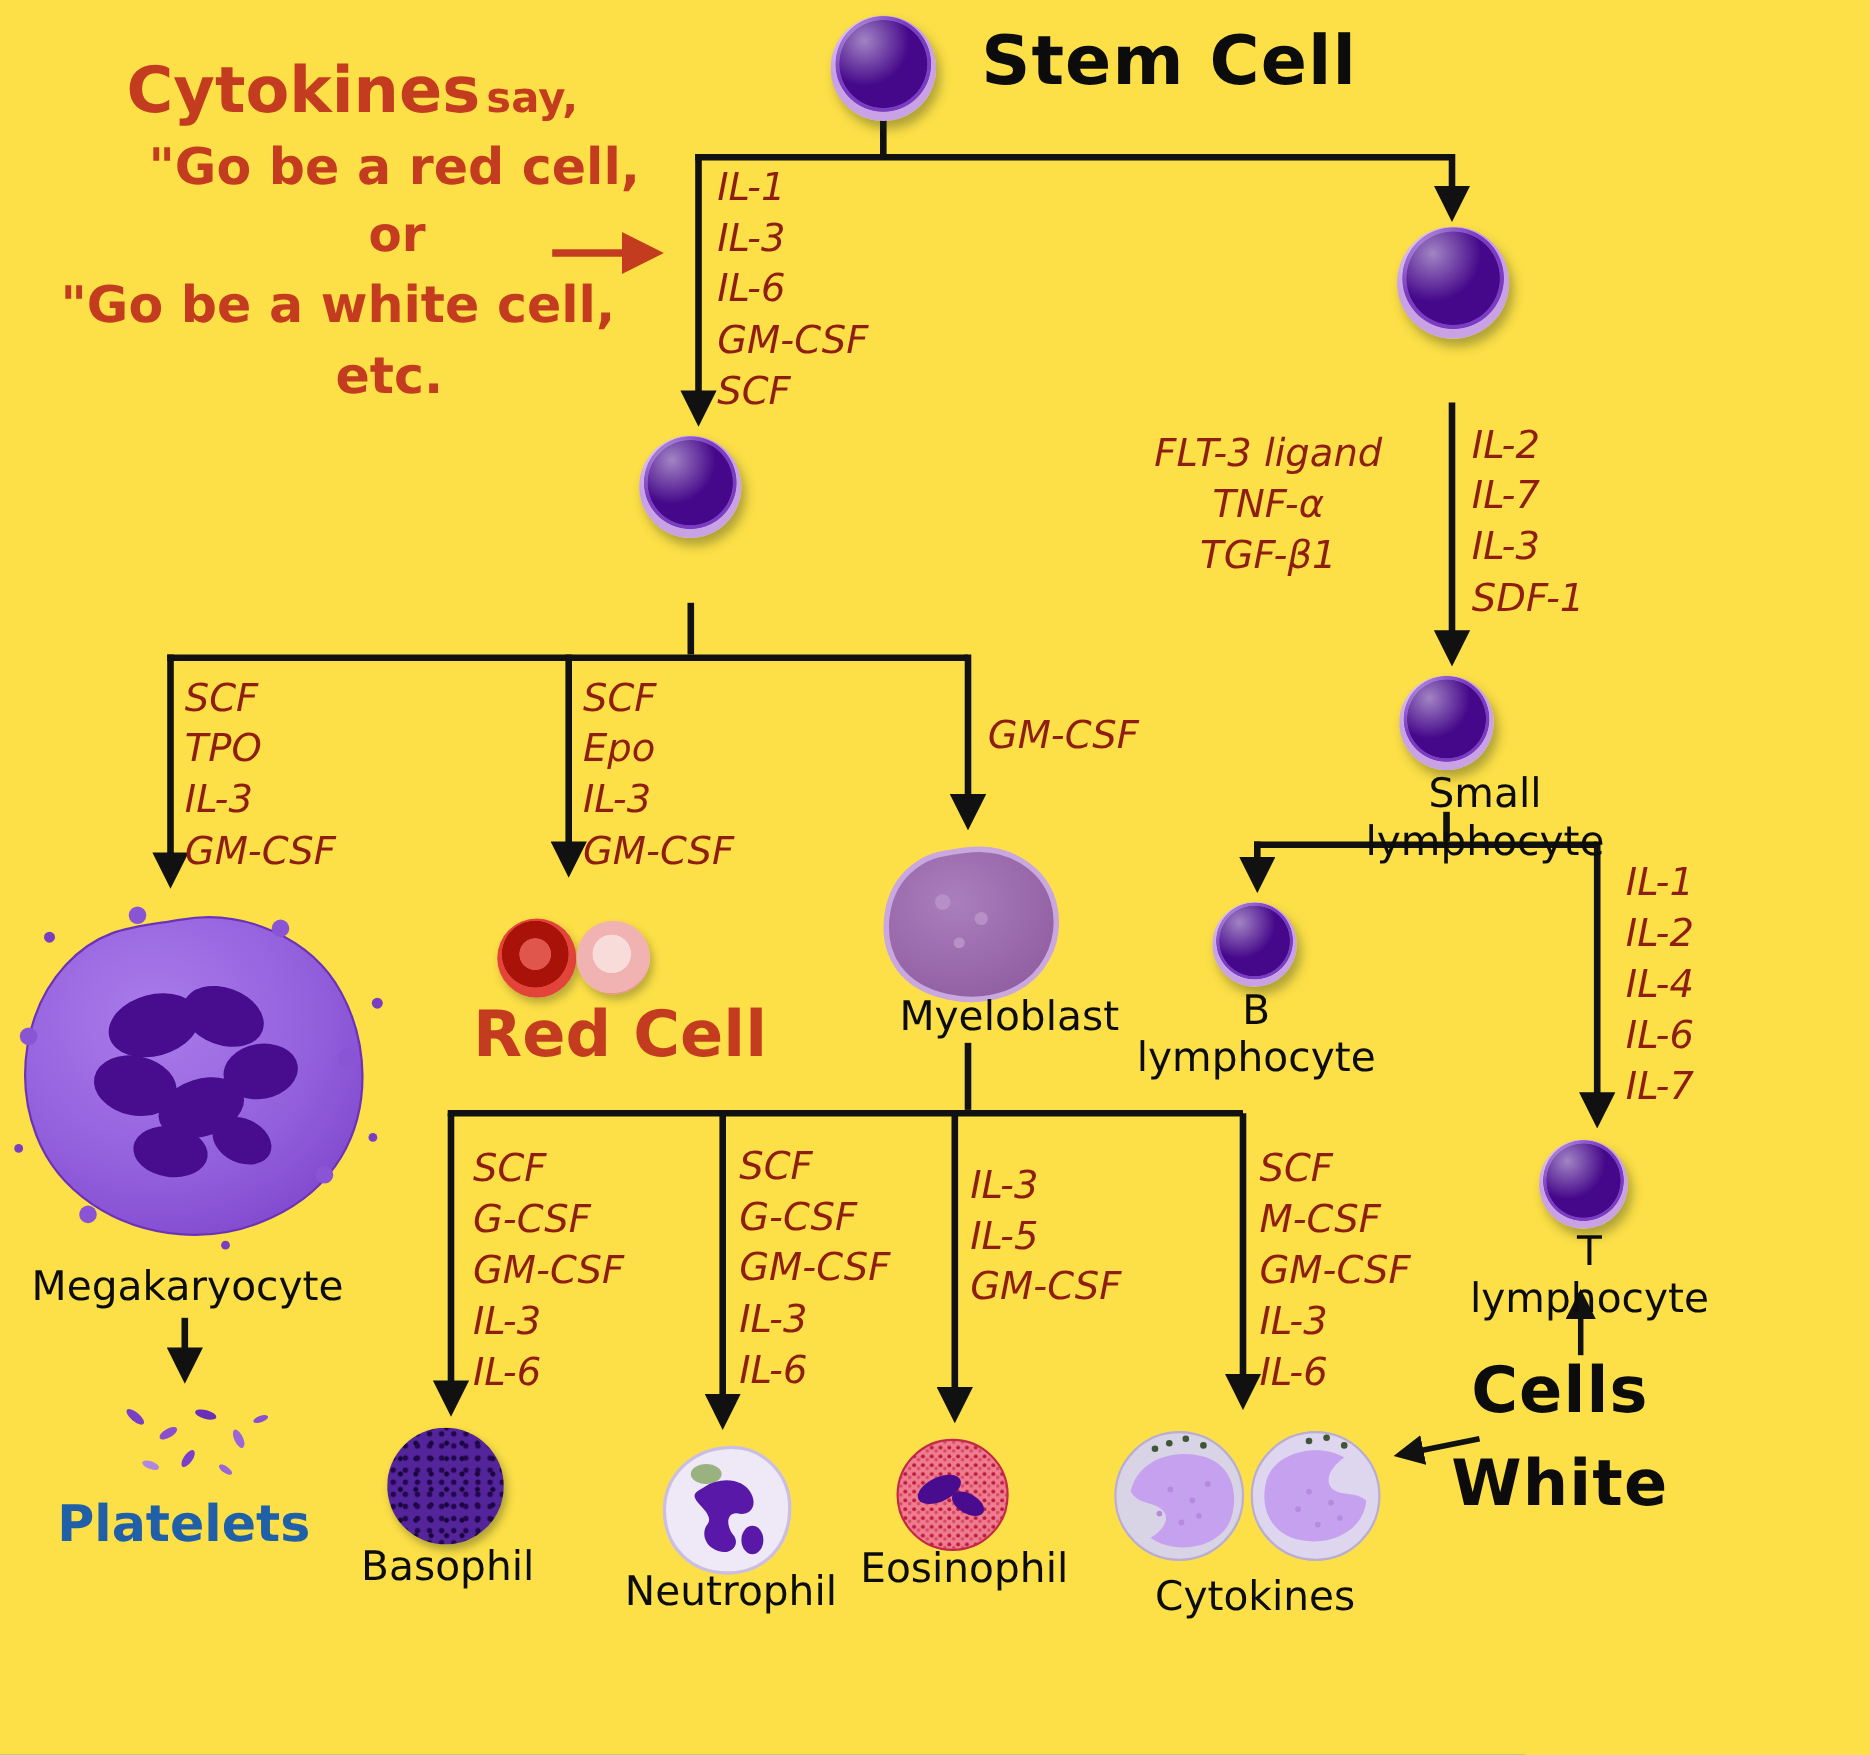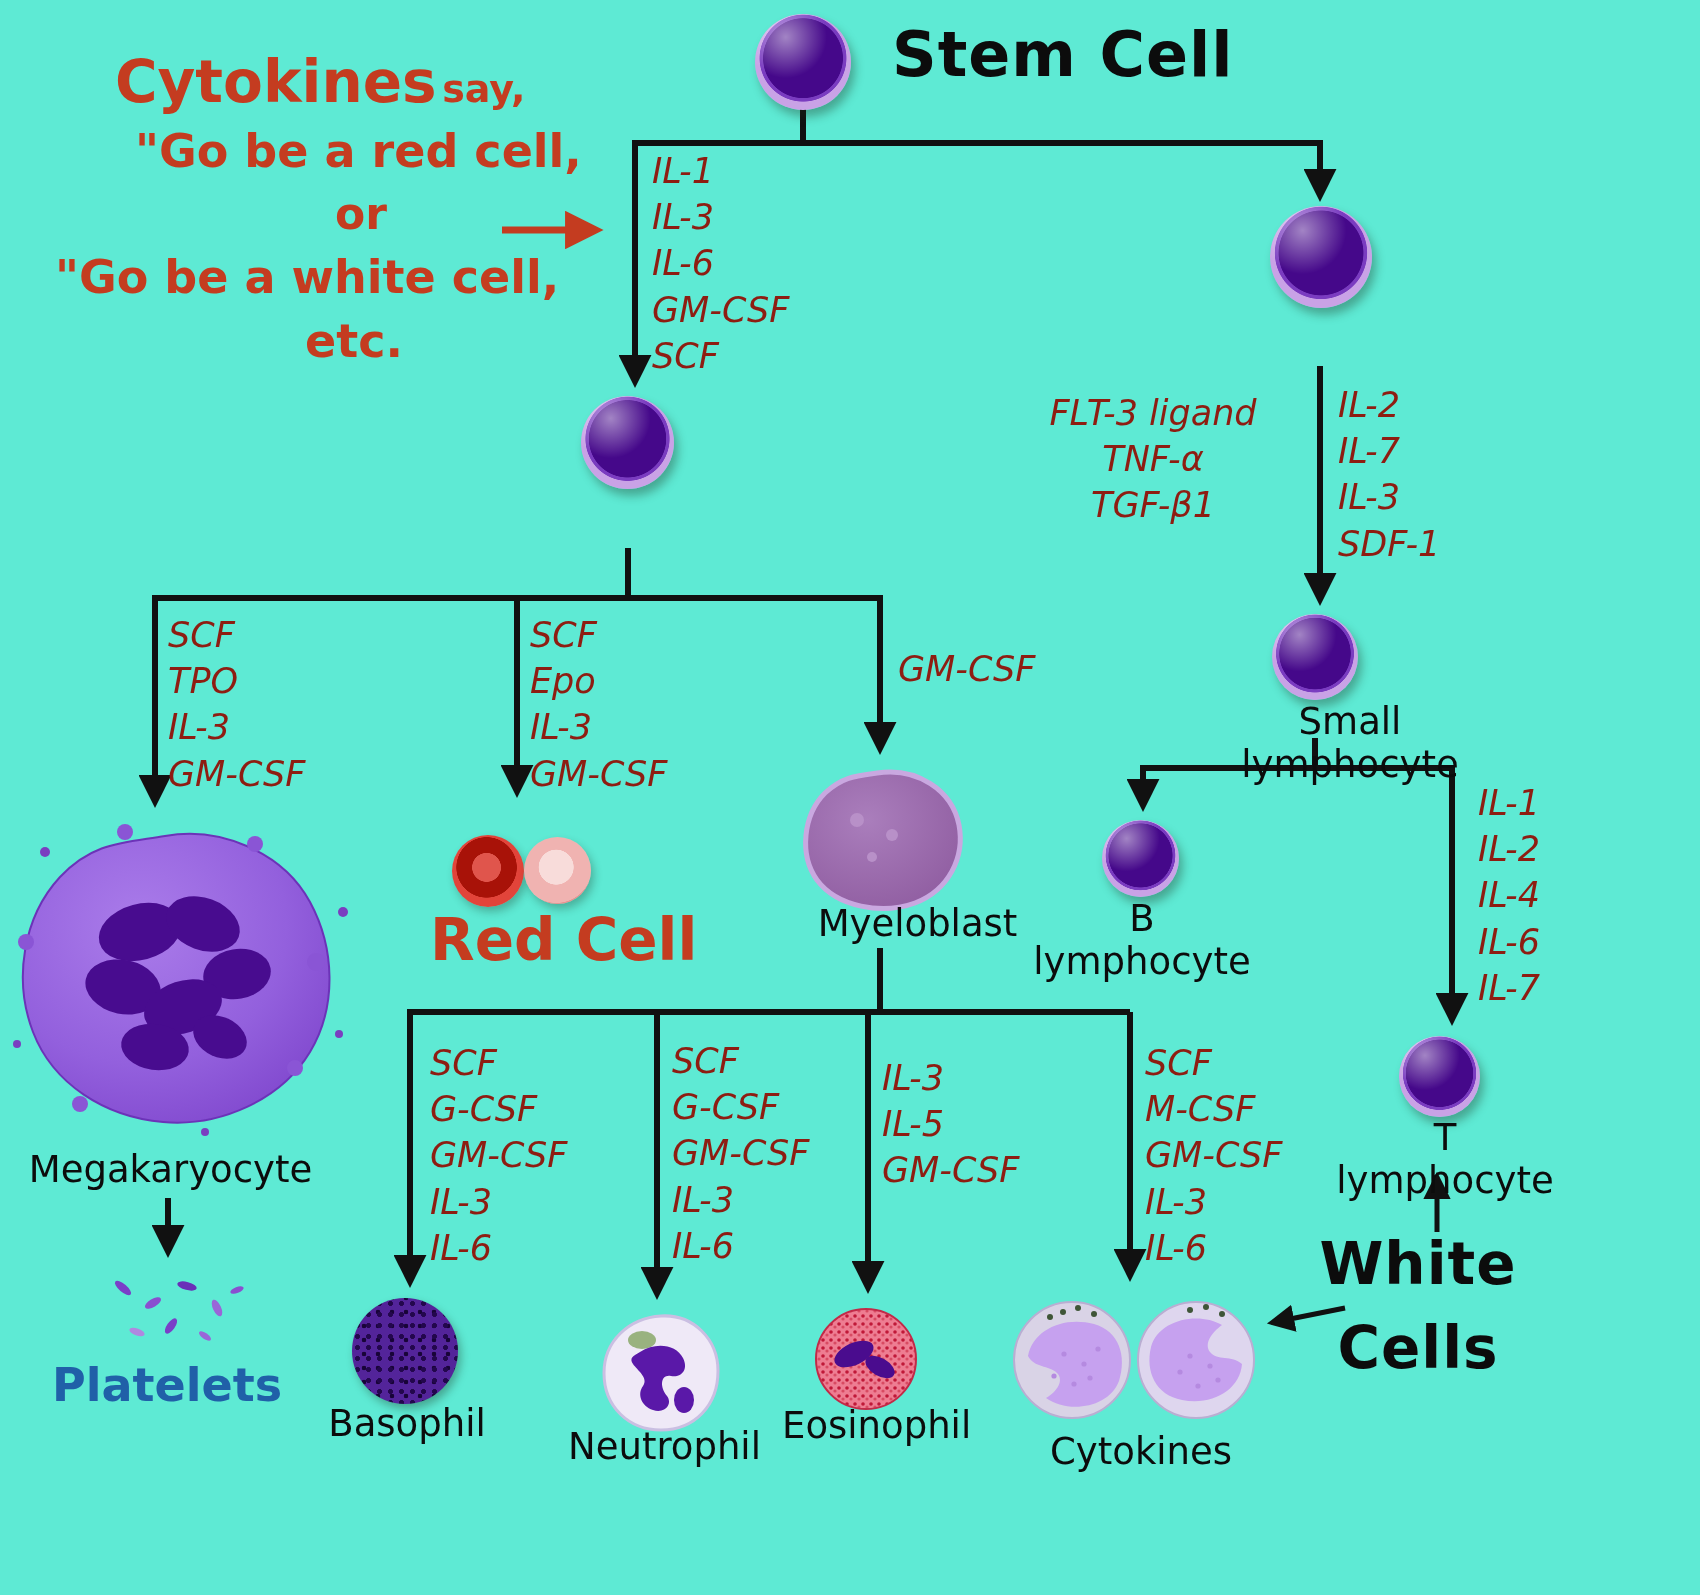--- a/index.html
+++ b/index.html
@@ -1,19 +1,19 @@
 <!DOCTYPE html>
 <html><head>
 <meta charset="utf-8">
 <style>
   * { margin:0; padding:0; box-sizing:border-box; }
   html,body { background:#90bc90; }
   .canvas {
     position:relative; width:1700px; height:1595px;
-    background:#5eead4; overflow:hidden;
+    background:#fde047; overflow:hidden;
     font-family:"DejaVu Sans", sans-serif;
   }
   .abs { position:absolute; }
   svg.connectors { position:absolute; left:0; top:0; }
   .cell {
     position:absolute; border-radius:50%;
     background:
       radial-gradient(circle at 32% 24%, rgba(255,255,255,0.5), rgba(255,255,255,0) 42%),
       radial-gradient(circle at 50% 46%, #45088a 0 56%, #7a3cc0 57% 61%, #c9a2e6 62% 100%);
     box-shadow: 4px 7px 10px rgba(25,45,25,0.35);
@@ -315,17 +315,17 @@
       <g fill="#3f5538">
         <circle cx="58" cy="16" r="3"></circle>
           <circle cx="74" cy="13" r="3"></circle>
         <circle cx="90" cy="20" r="3"></circle>
       </g>
     </g>
   </svg>
   <div class="label" style="left:1050px; top:1430px; width:175px;">Cytokines</div>
 
   <div class="marker" style="left:1318px; top:1222px; width:200px; text-align:center; font-size:58px; line-height:1.45;">
+    <div>Cells</div>
     <div>White</div>
-    <div>Cells</div>
   </div>
 
 </div>
 
 </body></html>

